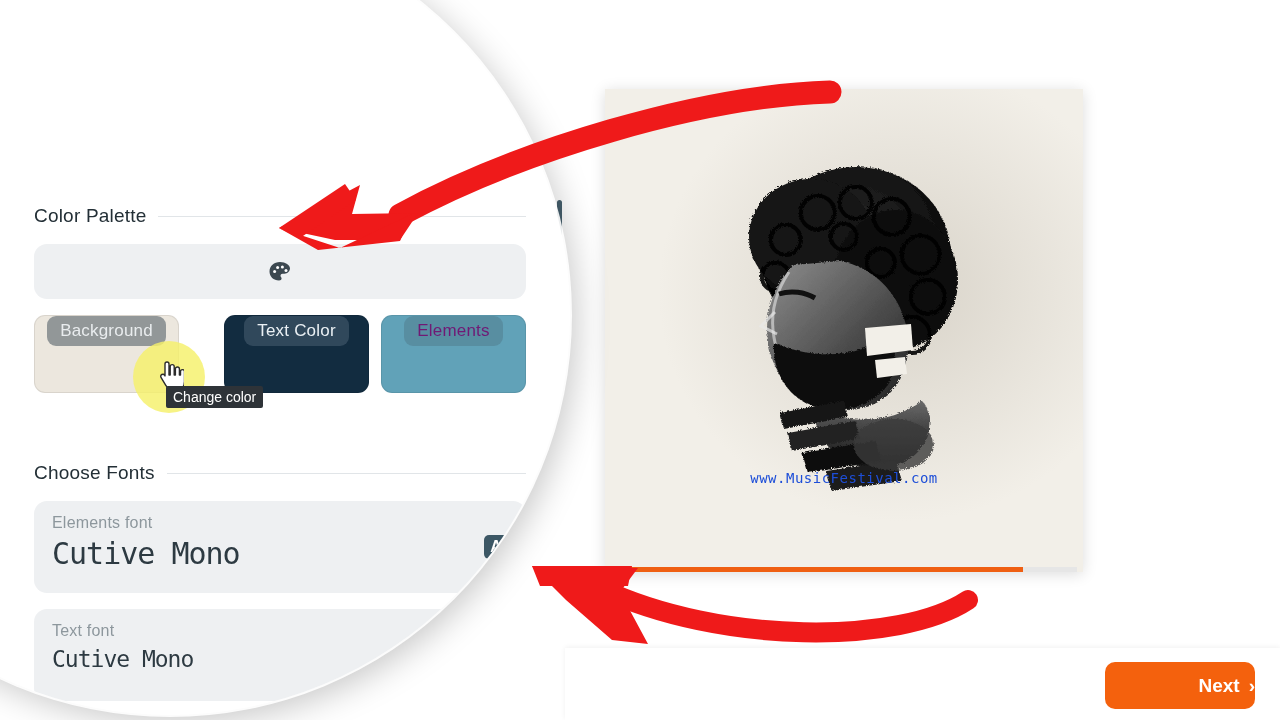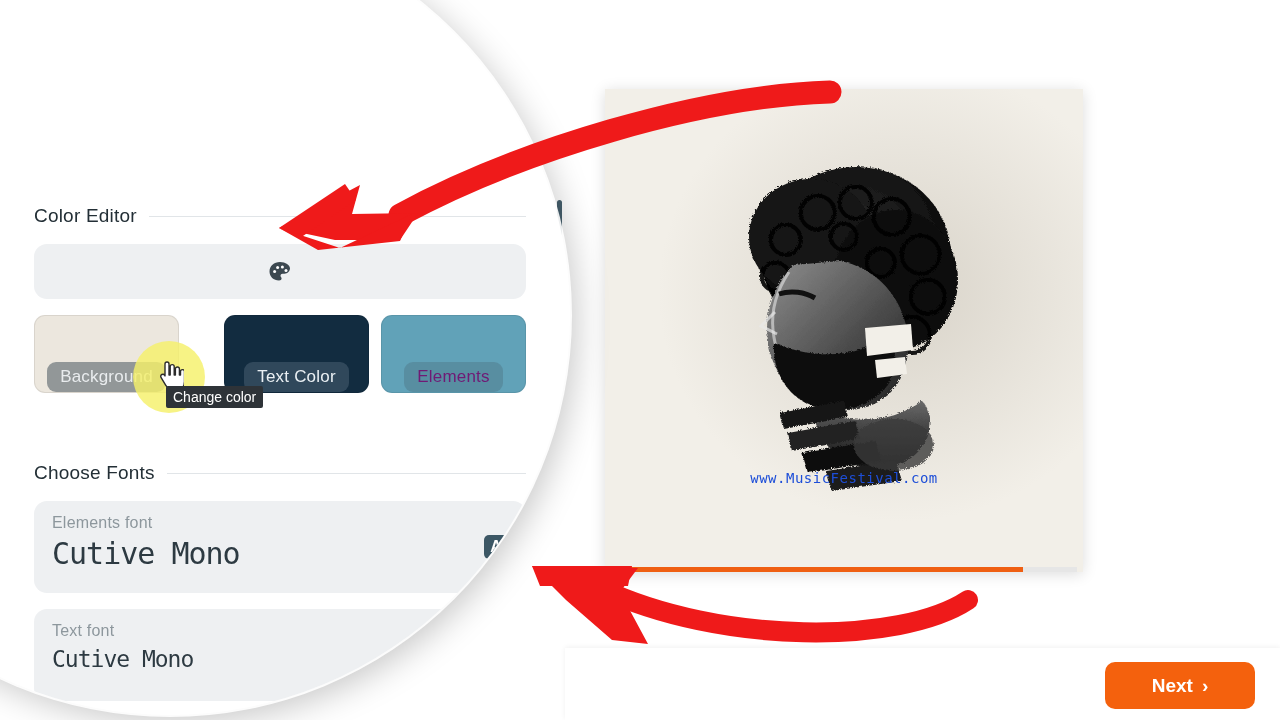--- a/index.html
+++ b/index.html
@@ -95,21 +95,21 @@
   .palette-btn {
     height:55px; background:#eef0f2; border-radius:13px;
     display:flex; align-items:center; justify-content:center; gap:13px;
     color:#3b4951; font-size:20px; letter-spacing:.2px;
   }
   .pal-icon { width:24px; height:22px; }
 
   .swatches { display:flex; gap:12px; }
   .swatch {
     flex:1; height:78px; border-radius:11px;
-    display:flex; align-items:flex-end; justify-content:center;
+    display:flex; align-items:flex-start; justify-content:center;
     border:1px solid rgba(0,0,0,.08);
     position:relative;
   }
   .swatch .pill {
     padding:5px 13px; border-radius:9px; font-size:17px;
     background:rgba(70,85,95,.55); color:#eef2f4; letter-spacing:.2px;
   }
   .swatch.bg .pill { background:rgba(90,102,110,.62); color:#e9ecee; }
   .swatch.txt .pill { background:rgba(120,140,155,.30); color:#eaf0f4; }
   .swatch.el  .pill { background:rgba(70,95,110,.30); color:#701a75; }
@@ -160,21 +160,21 @@
   }
   .progress-fill { height:100%; width:88%; background:#ef5f12; }
 
   .bottombar {
     position:absolute; left:0; right:0; bottom:0; height:72px;
     background:#fff; box-shadow:0 -1px 5px rgba(0,0,0,.06);
   }
   .next-btn {
     position:absolute; right:25px; top:14px; width:150px; height:47px;
     background:#f4610d; border-radius:10px; color:#fff;
-    display:flex; align-items:center; justify-content:center; gap:9px;
+    display:flex; align-items:center; justify-content:flex-end; gap:9px;
     font-size:19px; font-weight:bold;
   }
   .page-marker {
     position:absolute; left:35px; bottom:52px;
     font-family:"DejaVu Sans Mono", monospace; font-size:15px; color:#2a2a2a;
   }
 
   
   .lens {
     position:absolute; left:-230px; top:-85px; width:800px; height:800px;
@@ -336,21 +336,21 @@
       </div>
     </div>
   </div>
 
   <div class="lens">
     <div class="lens-inner">
       <div class="lens-content">
 
         <div class="mag sect-palette">
           <div class="sec-head">
-            <span>Color Editor</span>
+            <span>Color Palette</span>
             <span class="rule"></span>
           </div>
 
           <div class="palette-btn" style="margin-top:17px;">
             <svg class="pal-icon" viewBox="0 0 24 22">
               <path d="M12 1C6 1 1.5 5 1.5 10.5c0 5 4 9 9.5 9 1.6 0 2.6-.9 2.6-2 0-.6-.3-1-.6-1.5-.3-.4-.5-.8-.5-1.3 0-1.1.9-2 2-2h2c3 0 5.5-2.4 5.5-5.4C22 4.4 17.6 1 12 1z" fill="#3c4850"></path>
               <circle cx="6.6" cy="10.6" r="1.5" fill="#fff"></circle>
               <circle cx="9.6" cy="6.4" r="1.5" fill="#fff"></circle>
               <circle cx="14.4" cy="6" r="1.5" fill="#fff"></circle>
               <circle cx="18" cy="9.4" r="1.5" fill="#fff"></circle>

